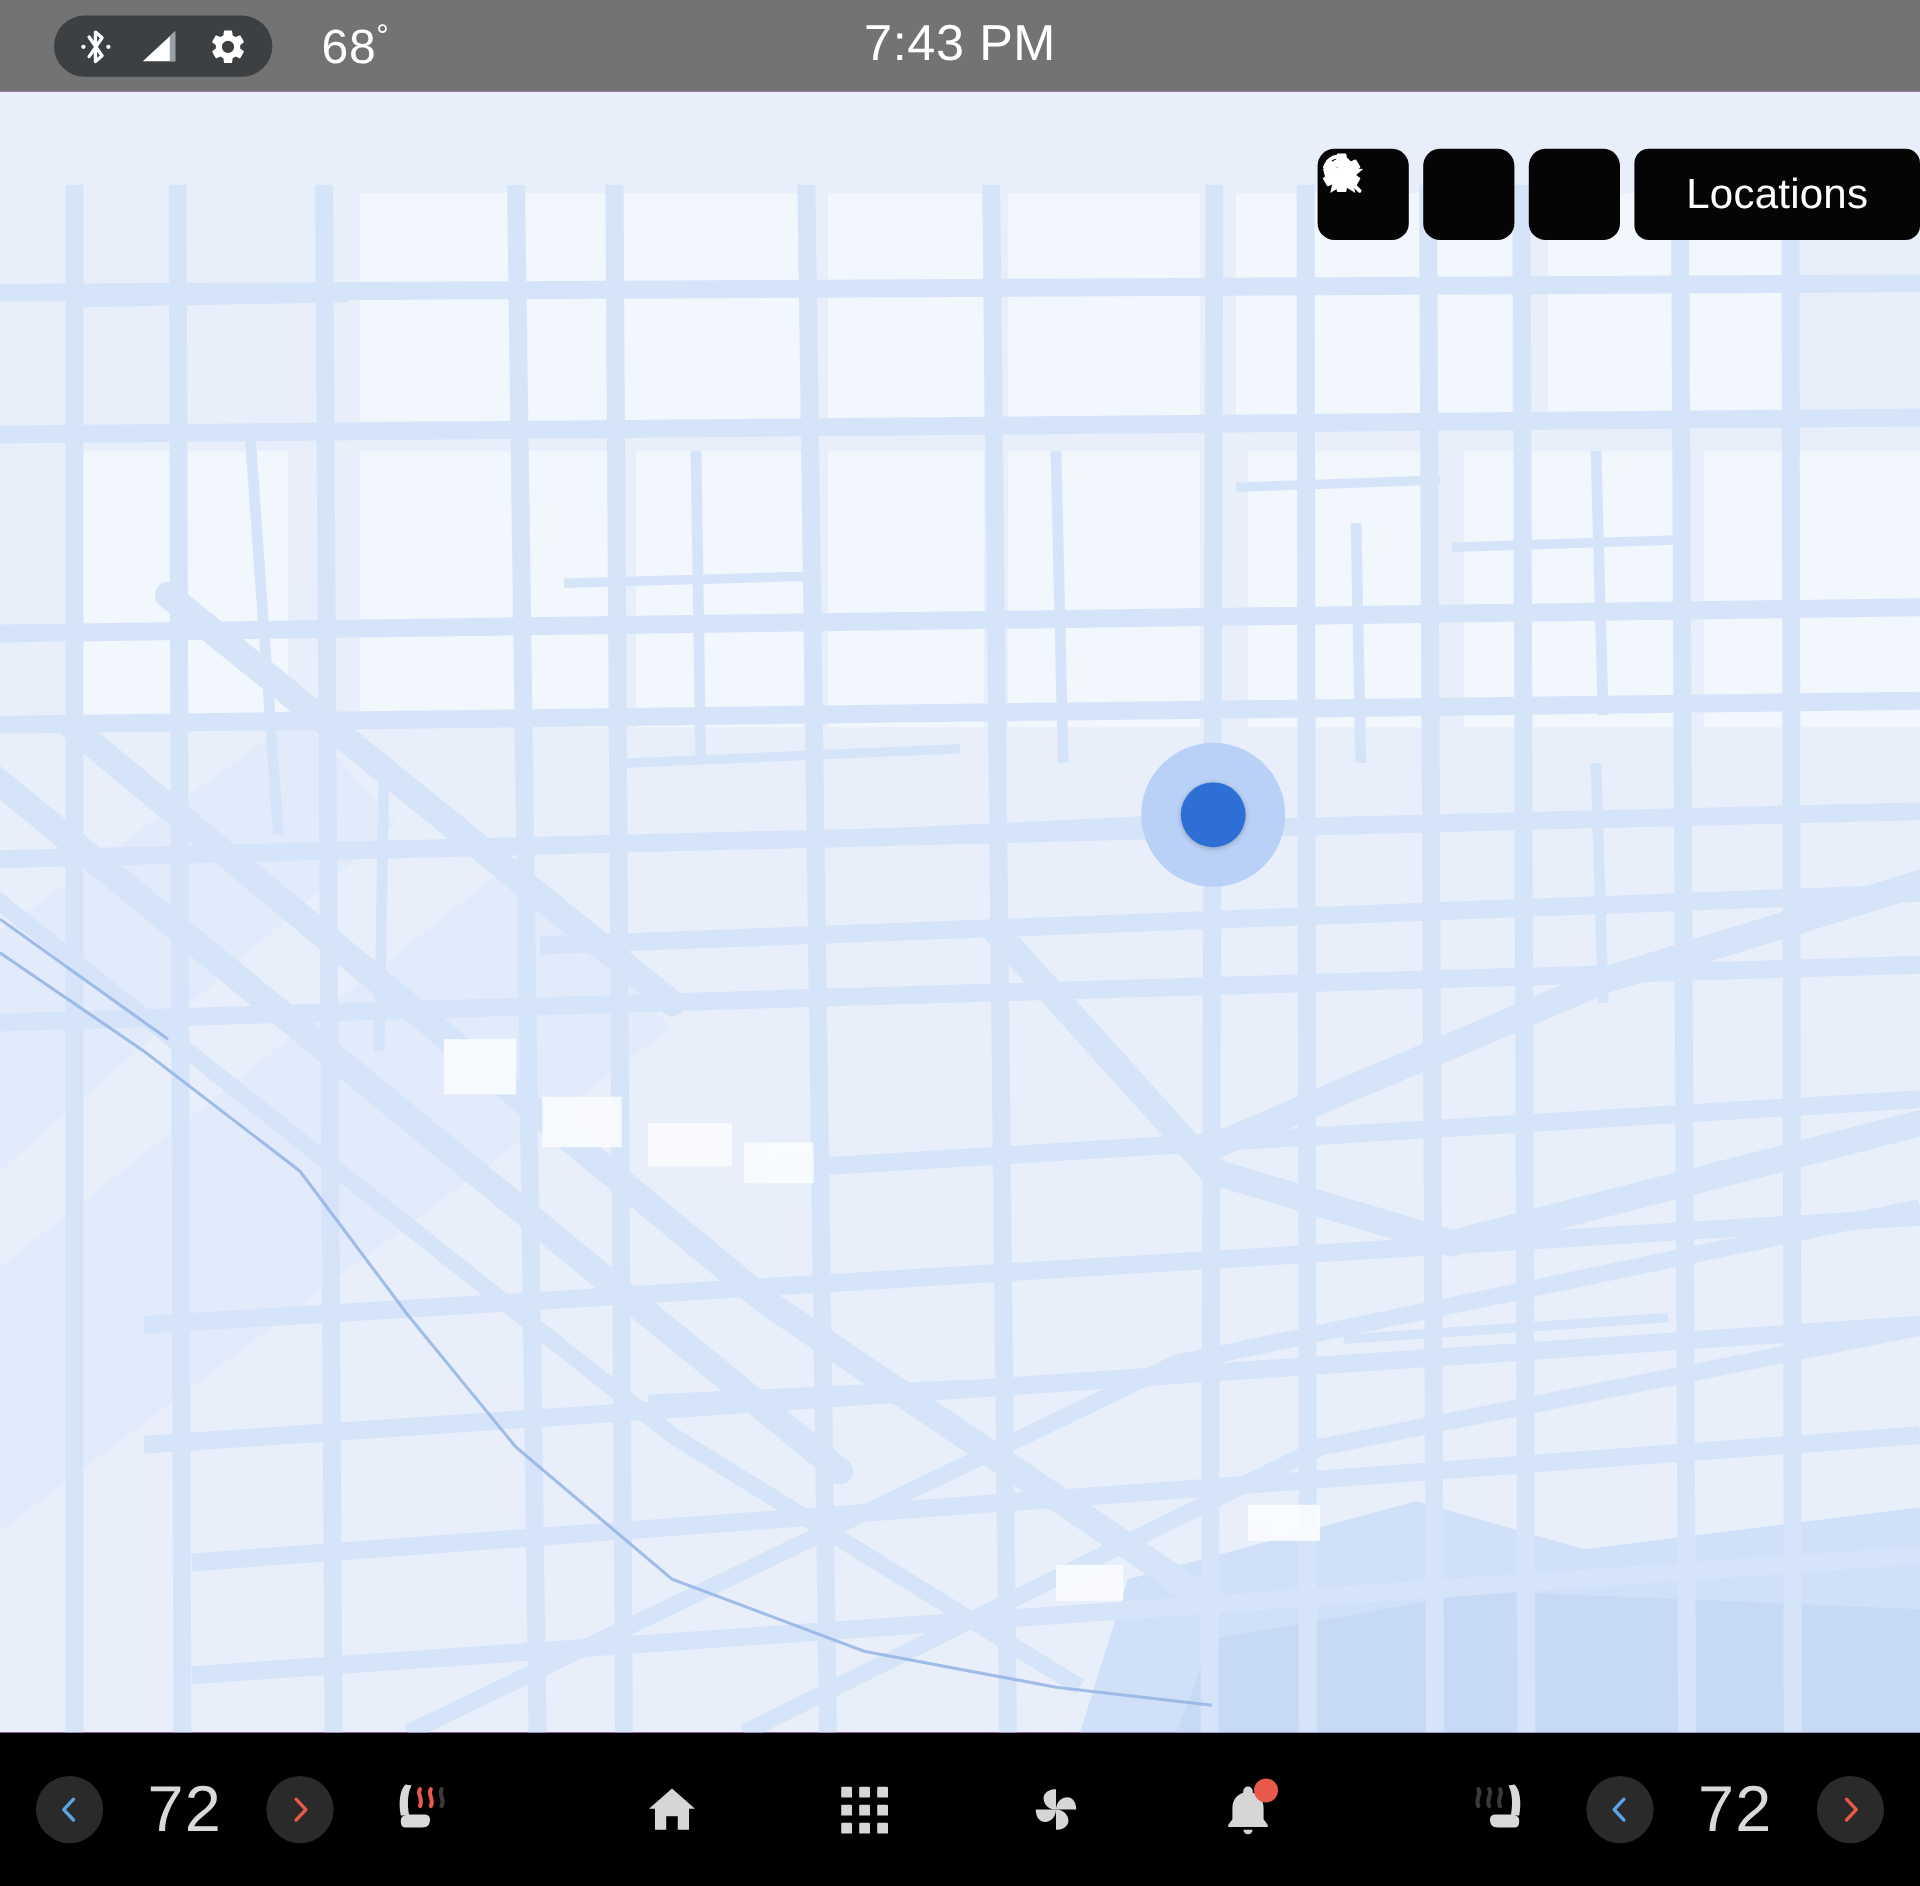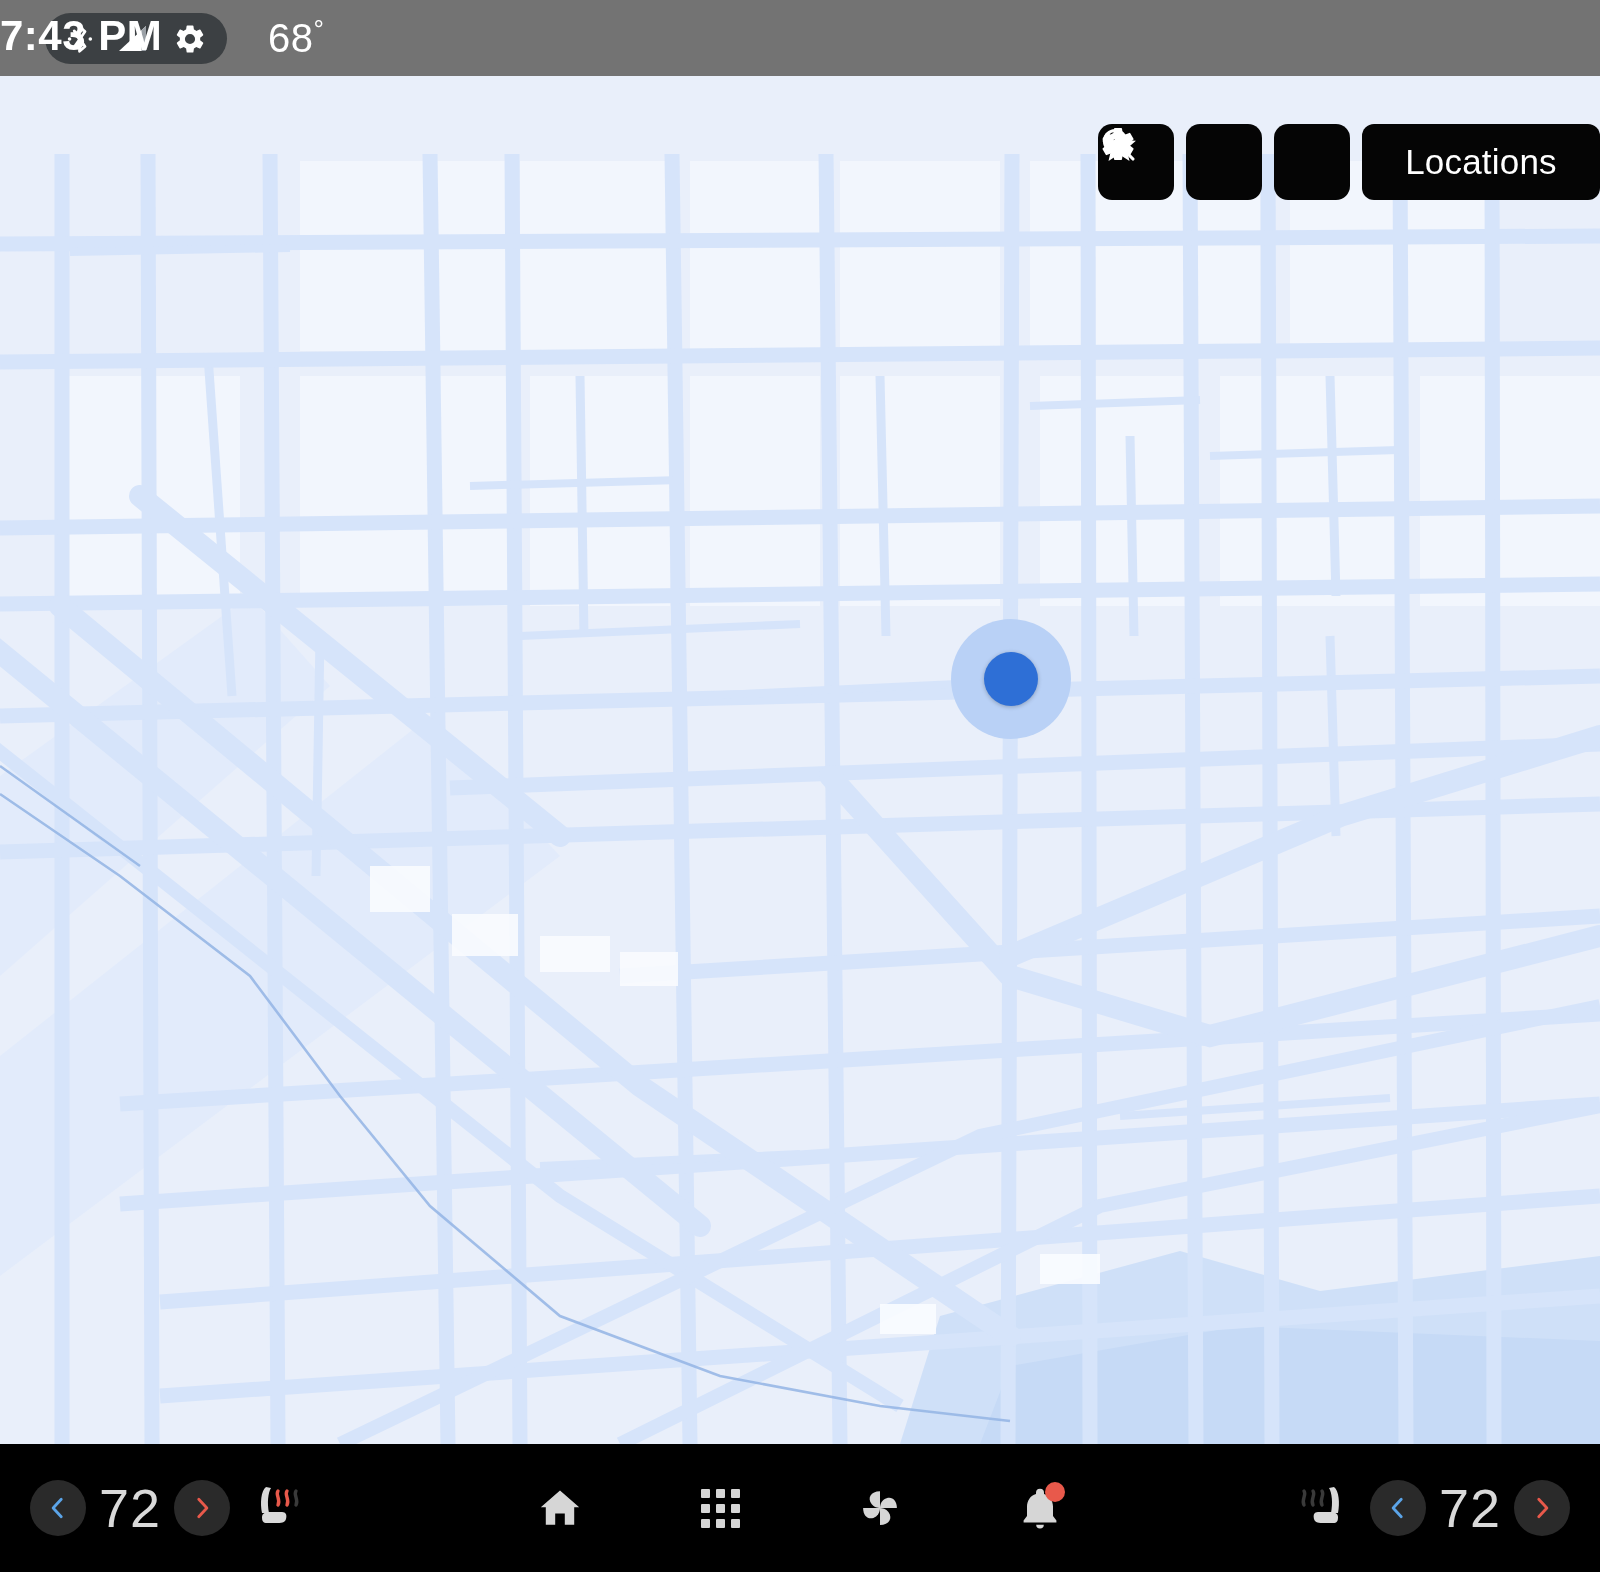--- a/index.html
+++ b/index.html
@@ -22,21 +22,21 @@
     background:#3C4043; border-radius:26px;
     display:flex; align-items:center; gap:22px;
   }
   .temp-out{
     position:absolute; left:268px; top:14px;
     color:#fff; font-size:40px; font-weight:400; letter-spacing:.5px;
   }
   .temp-out .deg{ font-size:26px; vertical-align:super; }
   .clock{
     position:absolute; left:0; top:12px; width:1600px;
-    text-align:left; color:#fff; font-size:42px; font-weight:700;
+    text-align:center; color:#fff; font-size:42px; font-weight:400;
     letter-spacing:.5px;
   }
 
   
   .map{
     position:absolute; top:76px; left:0;
     width:1600px; height:1368px;
     background:#a21caf; overflow:hidden;
   }
   .map svg{ position:absolute; top:0; left:0; }
@@ -71,21 +71,21 @@
   }
   .mbtn-wide span{ color:#fff; font-size:35px; letter-spacing:.2px; }
 
   
   .bottombar{
     position:absolute; left:0; top:1444px;
     width:1600px; height:128px; background:#000;
   }
   .climate-group{
     position:absolute; top:0; height:128px;
-    display:flex; align-items:center; 
+    display:flex; align-items:center; gap:24px;
   }
   .climate-left{ left:30px; }
   .climate-right{ right:30px; }
   .circ-btn{
     width:56px; height:56px; border-radius:50%;
     background:#2A2A2A;
     display:flex; align-items:center; justify-content:center;
   }
   .temp-val{
     color:#D9D9D9; font-size:54px; font-weight:300;

